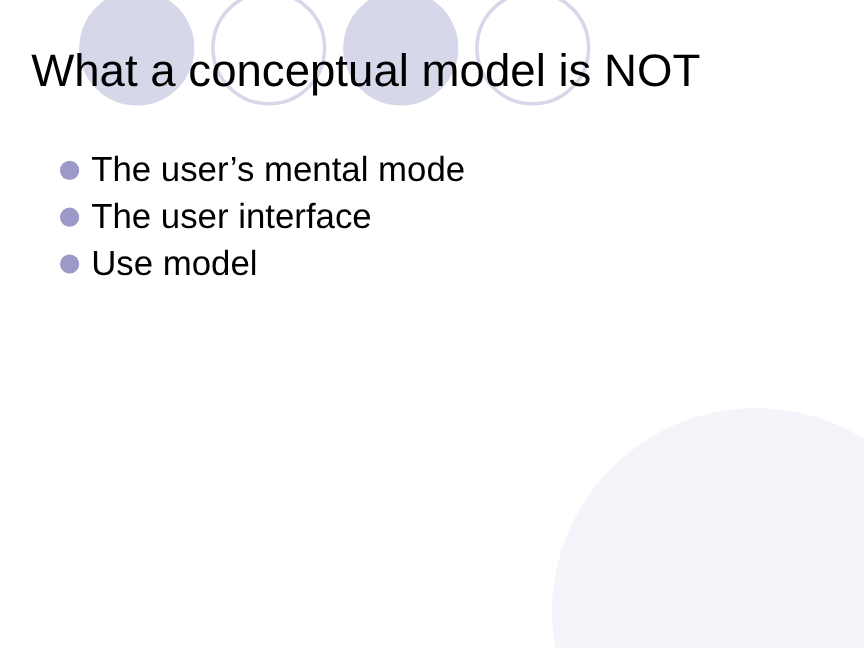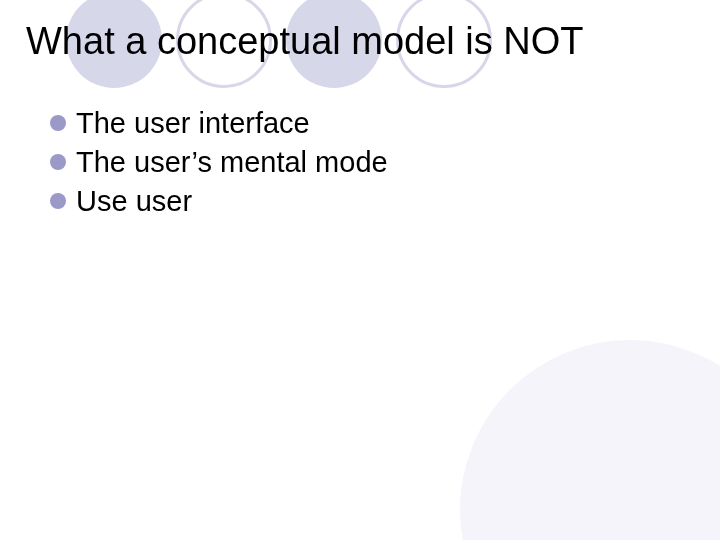--- a/index.html
+++ b/index.html
@@ -43,21 +43,21 @@
     bottom: -140px;
     width: 340px;
     height: 340px;
     border-radius: 50%;
     background: #f4f4fa;
     pointer-events: none;
   }
 
   .slide {
     position: relative;
-    padding: 20px 26px 0 26px;
+    padding: 39px 26px 0 26px;
     box-sizing: border-box;
   }
 
   .title {
     font-size: 38px;
     line-height: 1.15;
     font-weight: 400;
     margin: 0 0 40px 0;
     position: relative;
     z-index: 2;
@@ -95,17 +95,17 @@
 <div class="deco">
   <div class="circle c1"></div>
   <div class="circle c2"></div>
   <div class="circle c3"></div>
   <div class="circle c4"></div>
 </div>
 
 <div class="slide">
   <h1 class="title">What a conceptual model is NOT</h1>
   <ul class="bullets">
+    <li>The user’s mental mode</li>
     <li>The user interface</li>
-    <li>The user’s mental mode</li>
-    <li>Use user</li>
+    <li>Use model</li>
   </ul>
 </div>
 
 </body></html>

